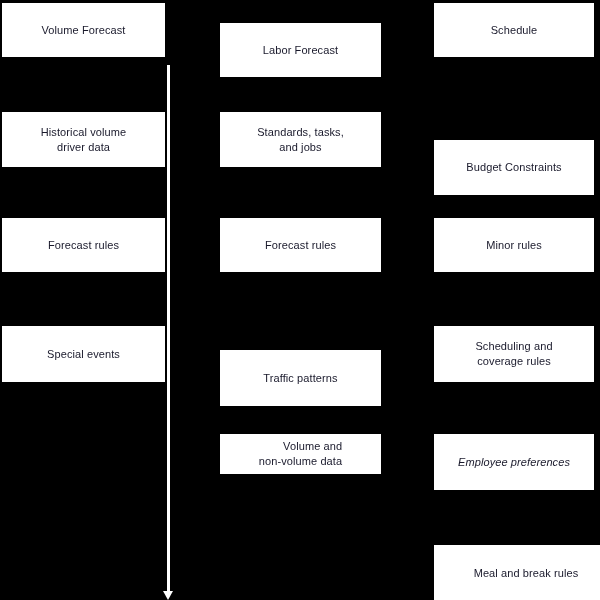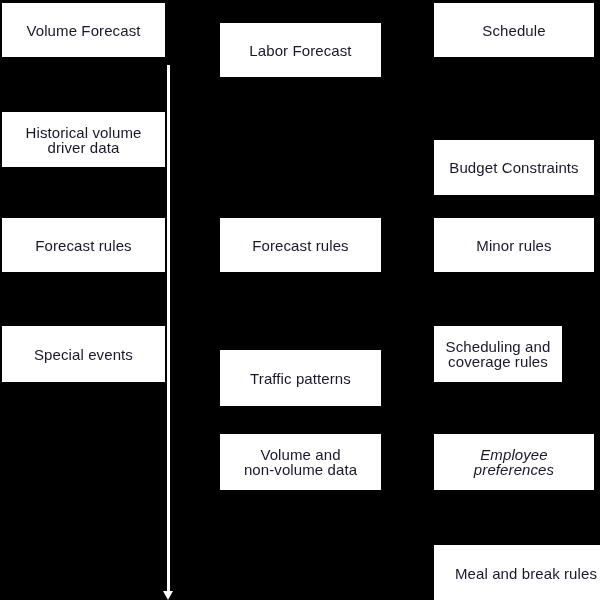--- a/index.html
+++ b/index.html
@@ -16,21 +16,21 @@
     font-family: "Liberation Sans", sans-serif;
   }
   .node-box {
     position: absolute;
     background: #ffffff;
     color: #19192b;
     display: flex;
     align-items: center;
     justify-content: center;
     text-align: center;
-    font-size: 15px;
+    font-size: 11px;
     line-height: 15px;
     letter-spacing: 0.1px;
     box-sizing: border-box;
     padding: 2px 6px;
     white-space: pre-line;
   }
   .flow-arrow {
     position: absolute;
     pointer-events: none;
   }
@@ -52,29 +52,31 @@
 
 <div id="canvas">
 
   <div class="node-box" style="left:2px;  top:3px;   width:163px; height:54px;">Volume Forecast</div>
   <div class="node-box" style="left:2px;  top:112px; width:163px; height:55px;">Historical volume
 driver data</div>
   <div class="node-box" style="left:2px;  top:218px; width:163px; height:54px;">Forecast rules</div>
   <div class="node-box" style="left:2px;  top:326px; width:163px; height:56px;">Special events</div>
 
   <div class="node-box" style="left:220px; top:3px;   width:161px; height:54px;margin-top:20px;">Labor Forecast</div>
+  <div class="node-box" style="left:220px; top:112px; width:161px; height:55px;">Standards, tasks,
+and jobs</div>
   <div class="node-box" style="left:220px; top:218px; width:161px; height:54px;">Forecast rules</div>
   <div class="node-box" style="left:220px; top:326px; width:161px; height:56px;margin-top:24px;">Traffic patterns</div>
-  <div class="node-box" style="left:220px; top:434px; width:161px; height:56px;">Volume and
+  <div class="node-box" style="left:220px; top:434px; width:161px; height:40px;text-align:right;">Volume and
 non-volume data</div>
 
   <div class="node-box" style="left:434px; top:3px;   width:160px; height:54px;">Schedule</div>
   <div class="node-box" style="left:434px; top:112px; width:160px; height:55px;margin-top:28px;">Budget Constraints</div>
   <div class="node-box" style="left:434px; top:218px; width:160px; height:54px;">Minor rules</div>
-  <div class="node-box" style="left:434px; top:326px; width:128px; height:56px;">Scheduling and
+  <div class="node-box" style="left:434px; top:326px; width:160px; height:56px;">Scheduling and
 coverage rules</div>
   <div class="node-box" style="left:434px; top:434px; width:160px; height:56px;font-style:italic;">Employee preferences</div>
   <div class="node-box" style="left:434px; top:545px; width:184px; height:56px;">Meal and break rules</div>
 
   <div class="flow-arrow">
     <div class="arrow-shaft" style="left:167px; top:65px; width:3px; height:527px;"></div>
     <div class="arrow-head" style="left:163px; top:591px;"></div>
   </div>
 
 </div>

